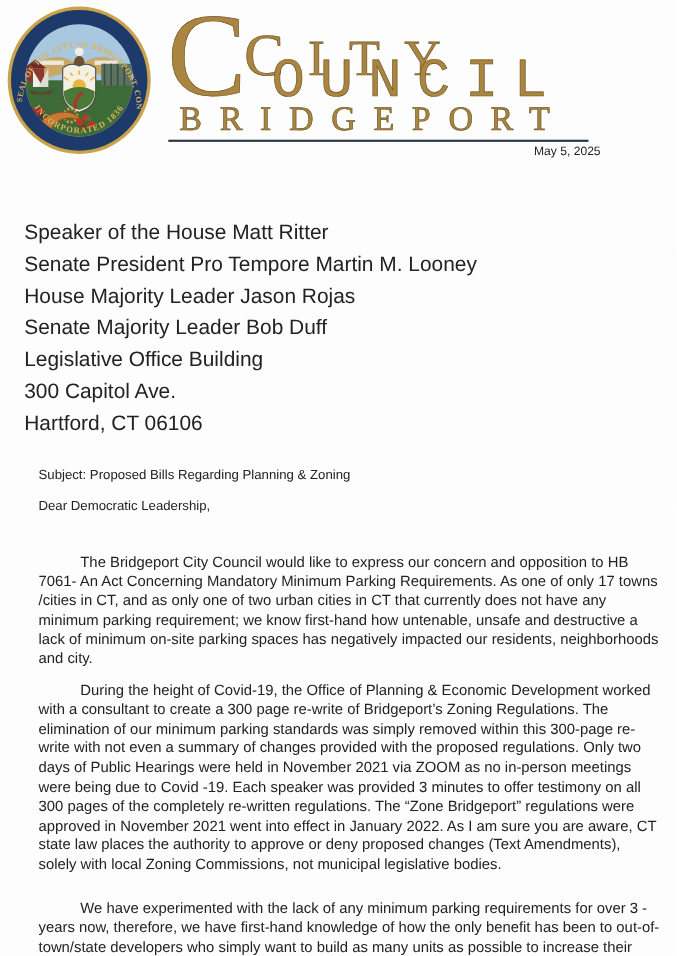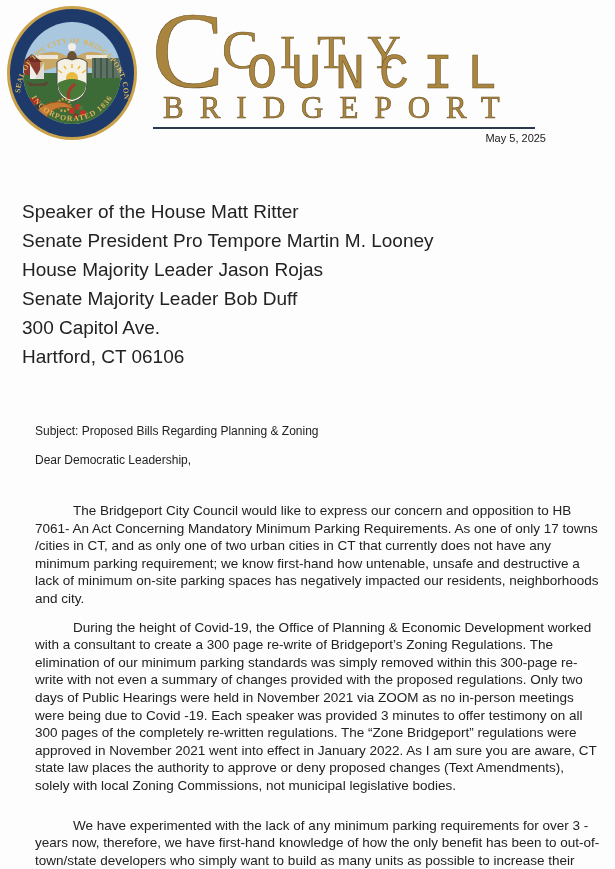--- a/index.html
+++ b/index.html
@@ -100,20 +100,21 @@
     <div class="rule"></div>
   </div>
 
   <div class="date">May 5, 2025</div>
 
   <div class="recipients">
     <div>Speaker of the House Matt Ritter</div>
     <div>Senate President Pro Tempore Martin M. Looney</div>
     <div>House Majority Leader Jason Rojas</div>
     <div>Senate Majority Leader Bob Duff</div>
+    <div>Legislative Office Building</div>
     <div>300 Capitol Ave.</div>
     <div>Hartford, CT 06106</div>
   </div>
 
   <div class="subject-block">
     <div>Subject: Proposed Bills Regarding Planning &amp; Zoning</div>
     <div>Dear Democratic Leadership,</div>
   </div>
 
   <div class="body-text">

